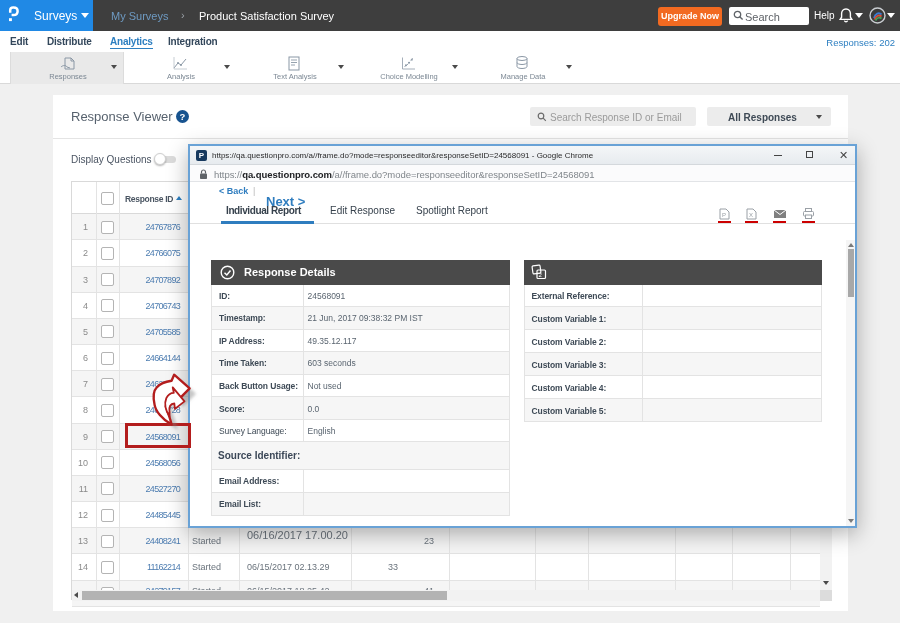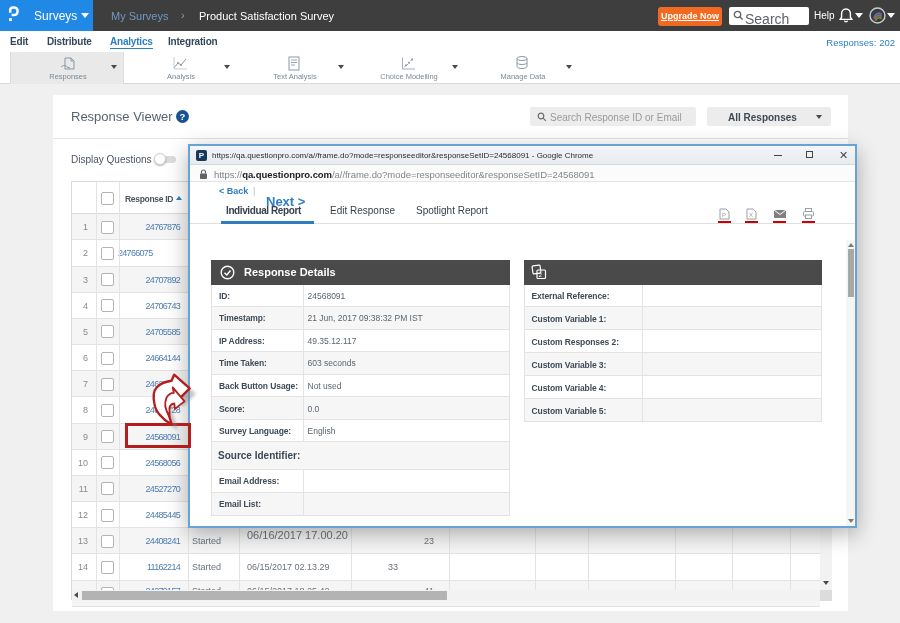--- a/index.html
+++ b/index.html
@@ -15,27 +15,27 @@
 <svg class="abs" style="left:8px;top:6px;" width="13" height="18" viewBox="0 0 13 18">
   <path d="M2.2 6.8 V4.2 Q2.2 1.6 5.2 1.6 H5.6 Q9.6 1.6 9.6 5.2 Q9.6 9.0 5.6 9.0 H3.6" fill="none" stroke="#fff" stroke-width="2.5"></path>
   <rect x="1" y="12.2" width="2.9" height="2.9" fill="#fff"></rect>
 </svg>
 <div class="abs" style="left:34px;top:9px;color:#fff;font-size:12px;">Surveys</div>
 <div class="abs" style="left:81px;top:13px;width:0;height:0;border-left:4px solid transparent;border-right:4px solid transparent;border-top:5px solid #fff;"></div>
 <div class="abs" style="left:111px;top:10px;color:#6e9ac2;font-size:11px;">My Surveys</div>
 <div class="abs" style="left:181px;top:9px;color:#9aa0a6;font-size:11px;">›</div>
 <div class="abs" style="left:199px;top:10px;color:#fff;font-size:11px;">Product Satisfaction Survey</div>
 
-<div class="abs" style="left:658px;top:7px;width:64px;height:19px;background:#f26a21;border-radius:3px;color:#fff;font-size:9px;font-weight:bold;text-align:center;line-height:19px;text-decoration:underline;">Upgrade Now</div>
+<div class="abs" style="left:658px;top:7px;width:64px;height:19px;background:#f26a21;border-radius:3px;color:#fff;font-size:9px;font-weight:bold;text-align:center;line-height:19px;">Upgrade Now</div>
 <div class="abs" style="left:729px;top:7px;width:80px;height:18px;background:#fff;border-radius:2px;"></div>
 <svg class="abs" style="left:733px;top:10px;" width="11" height="11" viewBox="0 0 11 11">
     <circle cx="4.5" cy="4.5" r="3.2" fill="none" stroke="#5f6368" stroke-width="1.3"></circle>
     <line x1="7" y1="7" x2="9.6" y2="9.6" stroke="#5f6368" stroke-width="1.4"></line>
   </svg>
-<div class="abs" style="left:745px;top:11px;color:#5f6368;font-size:14px;">Search</div>
+<div class="abs" style="left:745px;top:11px;color:#5f6368;font-size:11px;">Search</div>
 <div class="abs" style="left:814px;top:10px;color:#fff;font-size:10px;">Help</div>
 <svg class="abs" style="left:838px;top:7px;" width="16" height="17" viewBox="0 0 16 17">
   <path d="M8 2 C5 2 3.6 4.2 3.6 6.6 L3.6 10.2 L2.2 12.4 L13.8 12.4 L12.4 10.2 L12.4 6.6 C12.4 4.2 11 2 8 2 Z" fill="none" stroke="#fff" stroke-width="1.4"></path>
   <path d="M6.4 13.6 a1.7 1.7 0 0 0 3.2 0" fill="none" stroke="#fff" stroke-width="1.3"></path>
 </svg>
 <div class="abs" style="left:855px;top:13px;width:0;height:0;border-left:4.5px solid transparent;border-right:4.5px solid transparent;border-top:5.5px solid #fff;"></div>
 <svg class="abs" style="left:869px;top:7px;" width="17" height="17" viewBox="0 0 17 17">
   <circle cx="8.5" cy="8.5" r="7.5" fill="#3a3a3a" stroke="#c9cdd1" stroke-width="1.4"></circle>
   <path d="M5 11 C6 6.5 10 5 12.5 7.5" fill="none" stroke="#3a7bd5" stroke-width="1.8"></path>
   <path d="M5.5 12.5 C7 8.5 10 7.5 12.5 9.5" fill="none" stroke="#d94f35" stroke-width="1.8"></path>
@@ -127,21 +127,21 @@
     <div style="position:absolute;left:29px;top:10px;width:13px;height:13px;border:1px solid #b4b4b4;border-radius:2px;background:#fff;"></div>
     <div style="position:absolute;left:53px;top:12px;font-size:8.5px;font-weight:bold;letter-spacing:-0.3px;color:#4a5562;text-align:right;">Response ID</div>
     <div style="position:absolute;left:103.5px;top:14px;width:0;height:0;border-left:3px solid transparent;border-right:3px solid transparent;border-bottom:4px solid #2d7fc1;"></div>
     <div style="position:absolute;left:0;top:32.2px;width:748px;height:26.17px;background:#f5f5f5;border-bottom:1px solid #e3e3e3;"></div>
     <div style="position:absolute;left:0;top:40.2px;width:16px;text-align:right;font-size:9px;color:#8a8a8a;">1</div>
     <div style="position:absolute;left:29px;top:38.7px;width:13px;height:13px;border:1px solid #b4b4b4;border-radius:2px;background:#fff;"></div>
     <div style="position:absolute;left:46px;top:40.2px;width:62px;text-align:right;font-size:9px;letter-spacing:-0.7px;color:#4c7cb0;">24767876</div>
     <div style="position:absolute;left:0;top:58.370000000000005px;width:748px;height:26.17px;background:#fff;border-bottom:1px solid #e3e3e3;"></div>
     <div style="position:absolute;left:0;top:66.37px;width:16px;text-align:right;font-size:9px;color:#8a8a8a;">2</div>
     <div style="position:absolute;left:29px;top:64.87px;width:13px;height:13px;border:1px solid #b4b4b4;border-radius:2px;background:#fff;"></div>
-    <div style="position:absolute;left:46px;top:66.37px;width:62px;font-size:9px;letter-spacing:-0.7px;color:#4c7cb0;">24766075</div>
+    <div style="position:absolute;left:46px;top:66.37px;width:62px;text-align:right;font-size:9px;letter-spacing:-0.7px;color:#4c7cb0;">24766075</div>
     <div style="position:absolute;left:0;top:84.54px;width:748px;height:26.17px;background:#f5f5f5;border-bottom:1px solid #e3e3e3;"></div>
     <div style="position:absolute;left:0;top:92.54px;width:16px;text-align:right;font-size:9px;color:#8a8a8a;">3</div>
     <div style="position:absolute;left:29px;top:91.04px;width:13px;height:13px;border:1px solid #b4b4b4;border-radius:2px;background:#fff;"></div>
     <div style="position:absolute;left:46px;top:92.54px;width:62px;text-align:right;font-size:9px;letter-spacing:-0.7px;color:#4c7cb0;">24707892</div>
     <div style="position:absolute;left:0;top:110.71000000000001px;width:748px;height:26.17px;background:#fff;border-bottom:1px solid #e3e3e3;"></div>
     <div style="position:absolute;left:0;top:118.71000000000001px;width:16px;text-align:right;font-size:9px;color:#8a8a8a;">4</div>
     <div style="position:absolute;left:29px;top:117.21000000000001px;width:13px;height:13px;border:1px solid #b4b4b4;border-radius:2px;background:#fff;"></div>
     <div style="position:absolute;left:46px;top:118.71000000000001px;width:62px;text-align:right;font-size:9px;letter-spacing:-0.7px;color:#4c7cb0;">24706743</div>
     <div style="position:absolute;left:0;top:136.88px;width:748px;height:26.17px;background:#f5f5f5;border-bottom:1px solid #e3e3e3;"></div>
     <div style="position:absolute;left:0;top:144.88px;width:16px;text-align:right;font-size:9px;color:#8a8a8a;">5</div>
@@ -283,21 +283,21 @@
     <div style="position:absolute;left:21px;top:228.74px;width:299px;height:22.56px;background:#fff;border:1px solid #e3e3e3;border-top:none;"></div>
     <div style="position:absolute;left:113px;top:228.74px;width:1px;height:22.56px;background:#e3e3e3;"></div>
     <div style="position:absolute;left:29px;top:235.02px;font-size:8.5px;font-weight:bold;letter-spacing:-0.1px;color:#3e4a56;">Back Button Usage:</div>
     <div style="position:absolute;left:117.5px;top:235.02px;font-size:8.5px;color:#5a6570;">Not used</div>
     <div style="position:absolute;left:21px;top:251.3px;width:299px;height:22.56px;background:#f6f6f6;border:1px solid #e3e3e3;border-top:none;"></div>
     <div style="position:absolute;left:113px;top:251.3px;width:1px;height:22.56px;background:#e3e3e3;"></div>
     <div style="position:absolute;left:29px;top:257.58px;font-size:8.5px;font-weight:bold;letter-spacing:-0.1px;color:#3e4a56;">Score:</div>
     <div style="position:absolute;left:117.5px;top:257.58px;font-size:8.5px;color:#5a6570;">0.0</div>
     <div style="position:absolute;left:21px;top:273.86px;width:299px;height:22.56px;background:#fff;border:1px solid #e3e3e3;border-top:none;"></div>
     <div style="position:absolute;left:113px;top:273.86px;width:1px;height:22.56px;background:#e3e3e3;"></div>
-    <div style="position:absolute;left:29px;top:280.14px;font-size:8.5px;font-weight:bold;letter-spacing:-0.1px;color:#3e4a56;">Survey Language:</div>
+    <div style="position:absolute;left:29px;top:280.14px;font-size:8.5px;font-weight:normal;letter-spacing:-0.1px;color:#3e4a56;">Survey Language:</div>
     <div style="position:absolute;left:117.5px;top:280.14px;font-size:8.5px;color:#5a6570;">English</div>
     <div style="position:absolute;left:21px;top:296.42px;width:299px;height:27.3px;background:#f6f6f6;border:1px solid #e3e3e3;border-top:none;"></div>
     <div style="position:absolute;left:28px;top:304.07px;font-size:10px;font-weight:bold;color:#3c4858;">Source Identifier:</div>
     <div style="position:absolute;left:21px;top:323.72px;width:299px;height:23.1px;background:#fff;border:1px solid #e3e3e3;border-top:none;"></div>
     <div style="position:absolute;left:113px;top:323.72px;width:1px;height:23.1px;background:#e3e3e3;"></div>
     <div style="position:absolute;left:29px;top:330.27000000000004px;font-size:8.5px;font-weight:bold;letter-spacing:-0.1px;color:#3e4a56;">Email Address:</div>
     <div style="position:absolute;left:117.5px;top:330.27000000000004px;font-size:8.5px;color:#5a6570;"></div>
     <div style="position:absolute;left:21px;top:346.82000000000005px;width:299px;height:23px;background:#f6f6f6;border:1px solid #e3e3e3;border-top:none;"></div>
     <div style="position:absolute;left:113px;top:346.82000000000005px;width:1px;height:23px;background:#e3e3e3;"></div>
     <div style="position:absolute;left:29px;top:353.32000000000005px;font-size:8.5px;font-weight:bold;letter-spacing:-0.1px;color:#3e4a56;">Email List:</div>
@@ -310,21 +310,21 @@
     </svg>
     <div style="position:absolute;left:363.5px;top:119.5px;font-size:11px;font-weight:bold;color:#fff;margin-top:31px;">Integration Tags</div>
     <div style="position:absolute;left:333.5px;top:138.5px;width:298px;height:22.9px;background:#fff;border:1px solid #e3e3e3;border-top:none;"></div>
     <div style="position:absolute;left:451.5px;top:138.5px;width:1px;height:22.9px;background:#e3e3e3;"></div>
     <div style="position:absolute;left:341.5px;top:145px;font-size:8.5px;font-weight:bold;letter-spacing:-0.1px;color:#3e4a56;">External Reference:</div>
     <div style="position:absolute;left:333.5px;top:161.4px;width:298px;height:22.9px;background:#f6f6f6;border:1px solid #e3e3e3;border-top:none;"></div>
     <div style="position:absolute;left:451.5px;top:161.4px;width:1px;height:22.9px;background:#e3e3e3;"></div>
     <div style="position:absolute;left:341.5px;top:167.9px;font-size:8.5px;font-weight:bold;letter-spacing:-0.1px;color:#3e4a56;">Custom Variable 1:</div>
     <div style="position:absolute;left:333.5px;top:184.3px;width:298px;height:22.9px;background:#fff;border:1px solid #e3e3e3;border-top:none;"></div>
     <div style="position:absolute;left:451.5px;top:184.3px;width:1px;height:22.9px;background:#e3e3e3;"></div>
-    <div style="position:absolute;left:341.5px;top:190.8px;font-size:8.5px;font-weight:bold;letter-spacing:-0.1px;color:#3e4a56;">Custom Responses 2:</div>
+    <div style="position:absolute;left:341.5px;top:190.8px;font-size:8.5px;font-weight:bold;letter-spacing:-0.1px;color:#3e4a56;">Custom Variable 2:</div>
     <div style="position:absolute;left:333.5px;top:207.20000000000002px;width:298px;height:22.9px;background:#f6f6f6;border:1px solid #e3e3e3;border-top:none;"></div>
     <div style="position:absolute;left:451.5px;top:207.20000000000002px;width:1px;height:22.9px;background:#e3e3e3;"></div>
     <div style="position:absolute;left:341.5px;top:213.70000000000002px;font-size:8.5px;font-weight:bold;letter-spacing:-0.1px;color:#3e4a56;">Custom Variable 3:</div>
     <div style="position:absolute;left:333.5px;top:230.10000000000002px;width:298px;height:22.9px;background:#fff;border:1px solid #e3e3e3;border-top:none;"></div>
     <div style="position:absolute;left:451.5px;top:230.10000000000002px;width:1px;height:22.9px;background:#e3e3e3;"></div>
     <div style="position:absolute;left:341.5px;top:236.60000000000002px;font-size:8.5px;font-weight:bold;letter-spacing:-0.1px;color:#3e4a56;">Custom Variable 4:</div>
     <div style="position:absolute;left:333.5px;top:253.00000000000003px;width:298px;height:22.9px;background:#f6f6f6;border:1px solid #e3e3e3;border-top:none;"></div>
     <div style="position:absolute;left:451.5px;top:253.00000000000003px;width:1px;height:22.9px;background:#e3e3e3;"></div>
     <div style="position:absolute;left:341.5px;top:259.5px;font-size:8.5px;font-weight:bold;letter-spacing:-0.1px;color:#3e4a56;">Custom Variable 5:</div>
     <div style="position:absolute;left:656px;top:94px;width:9px;height:286px;background:#f5f5f5;"></div>

